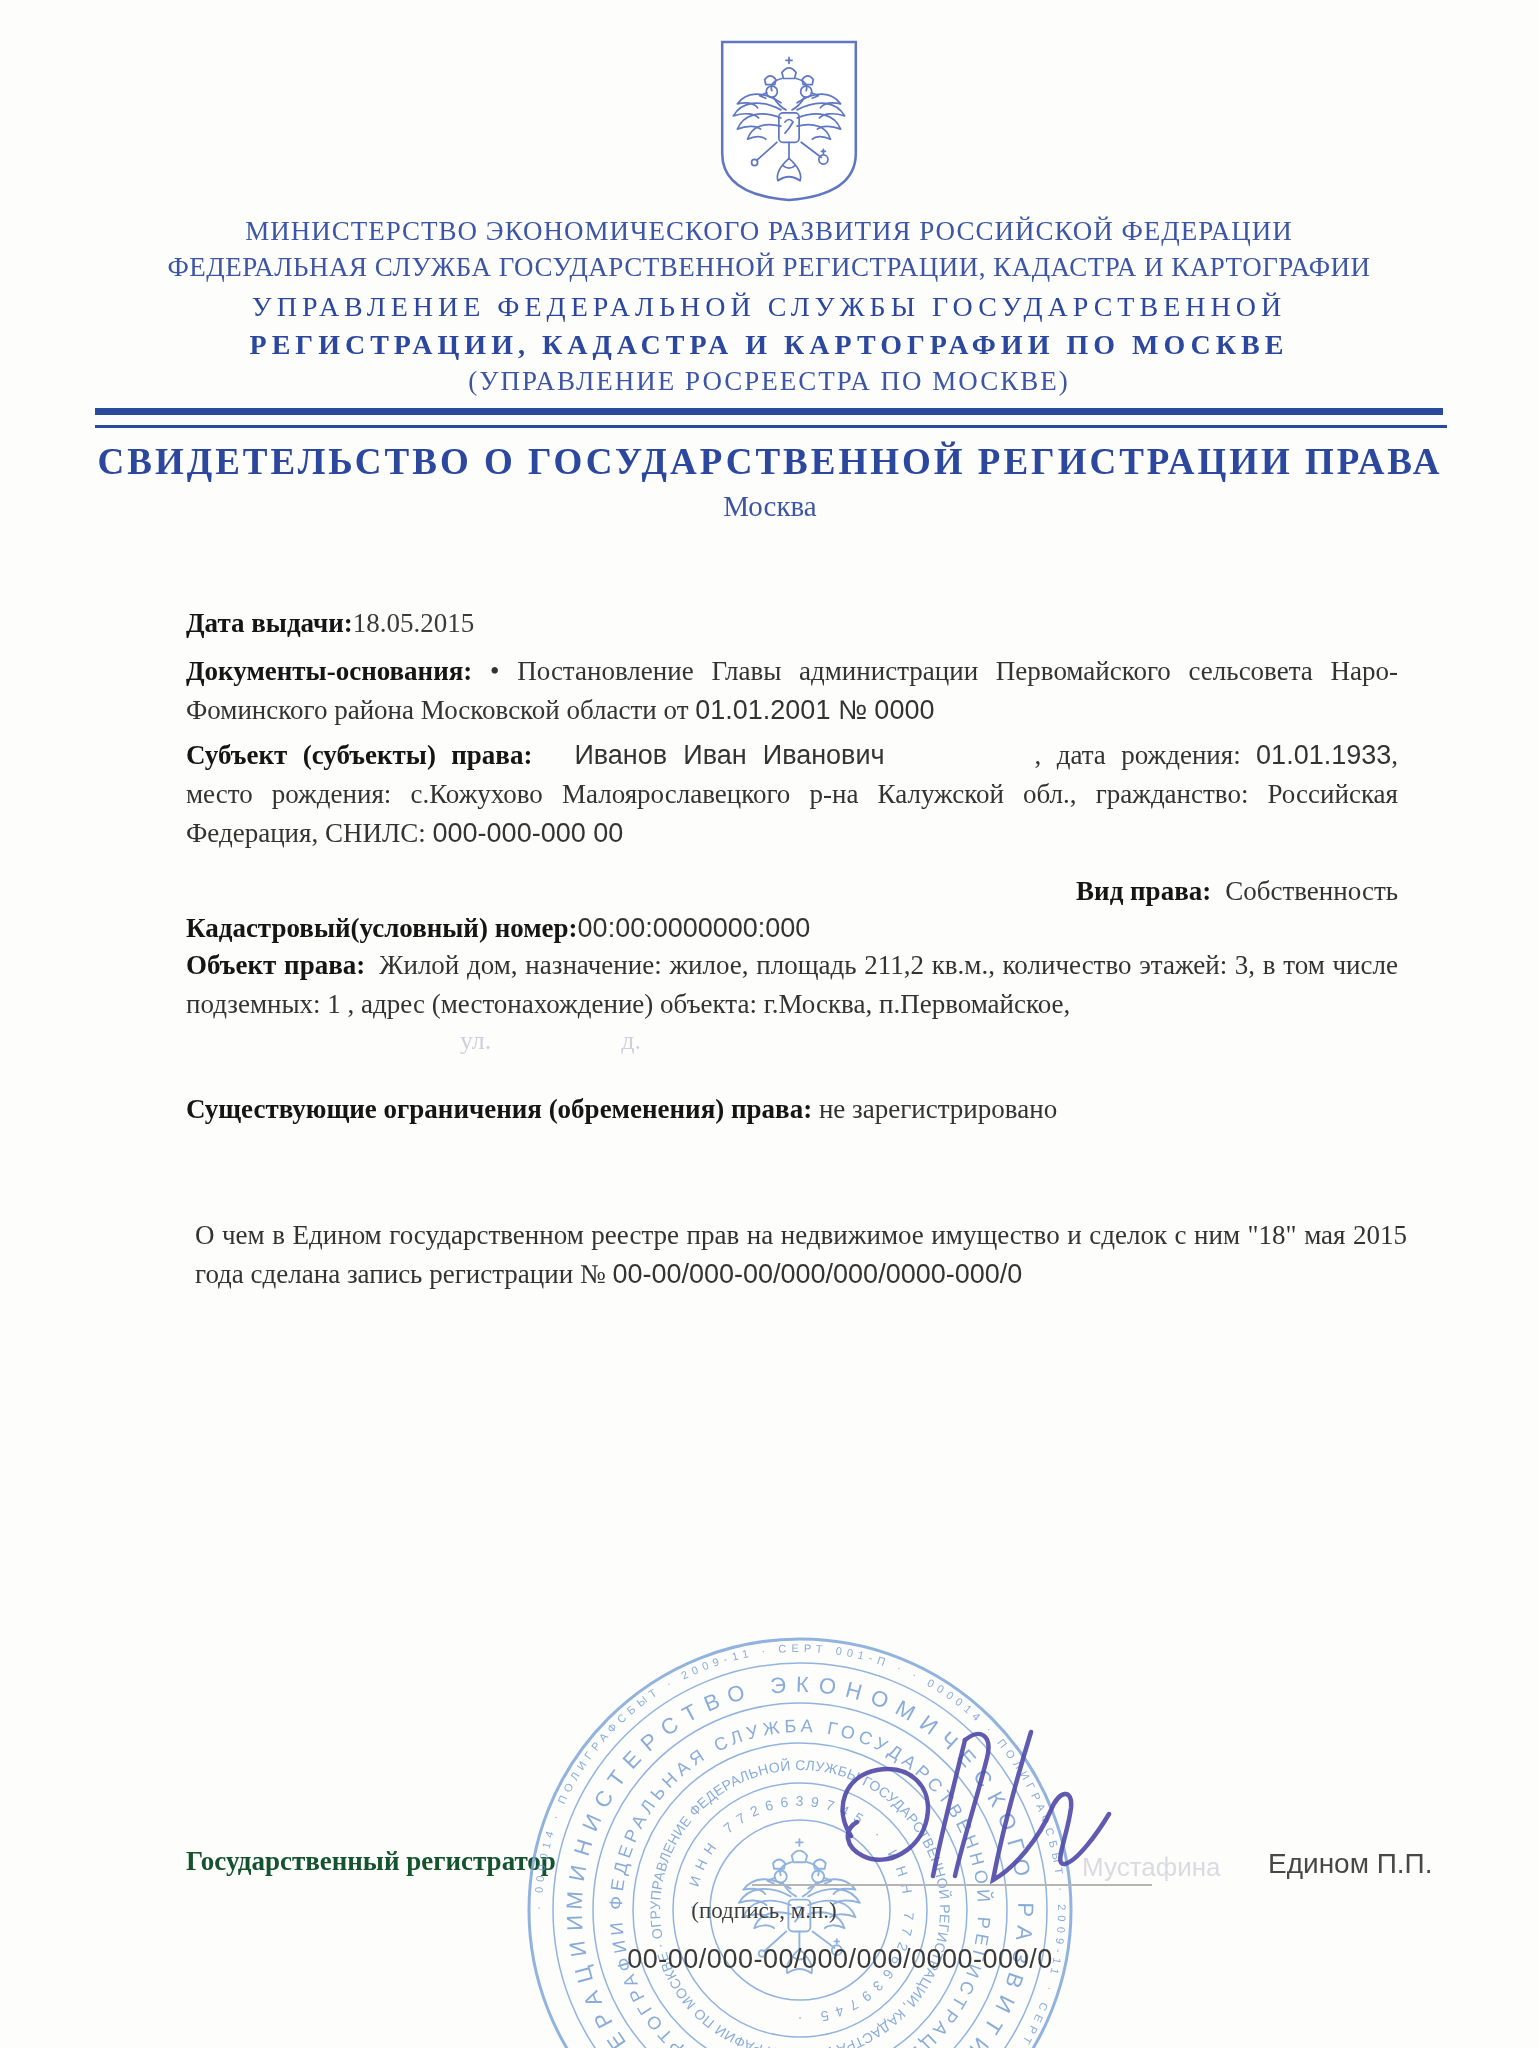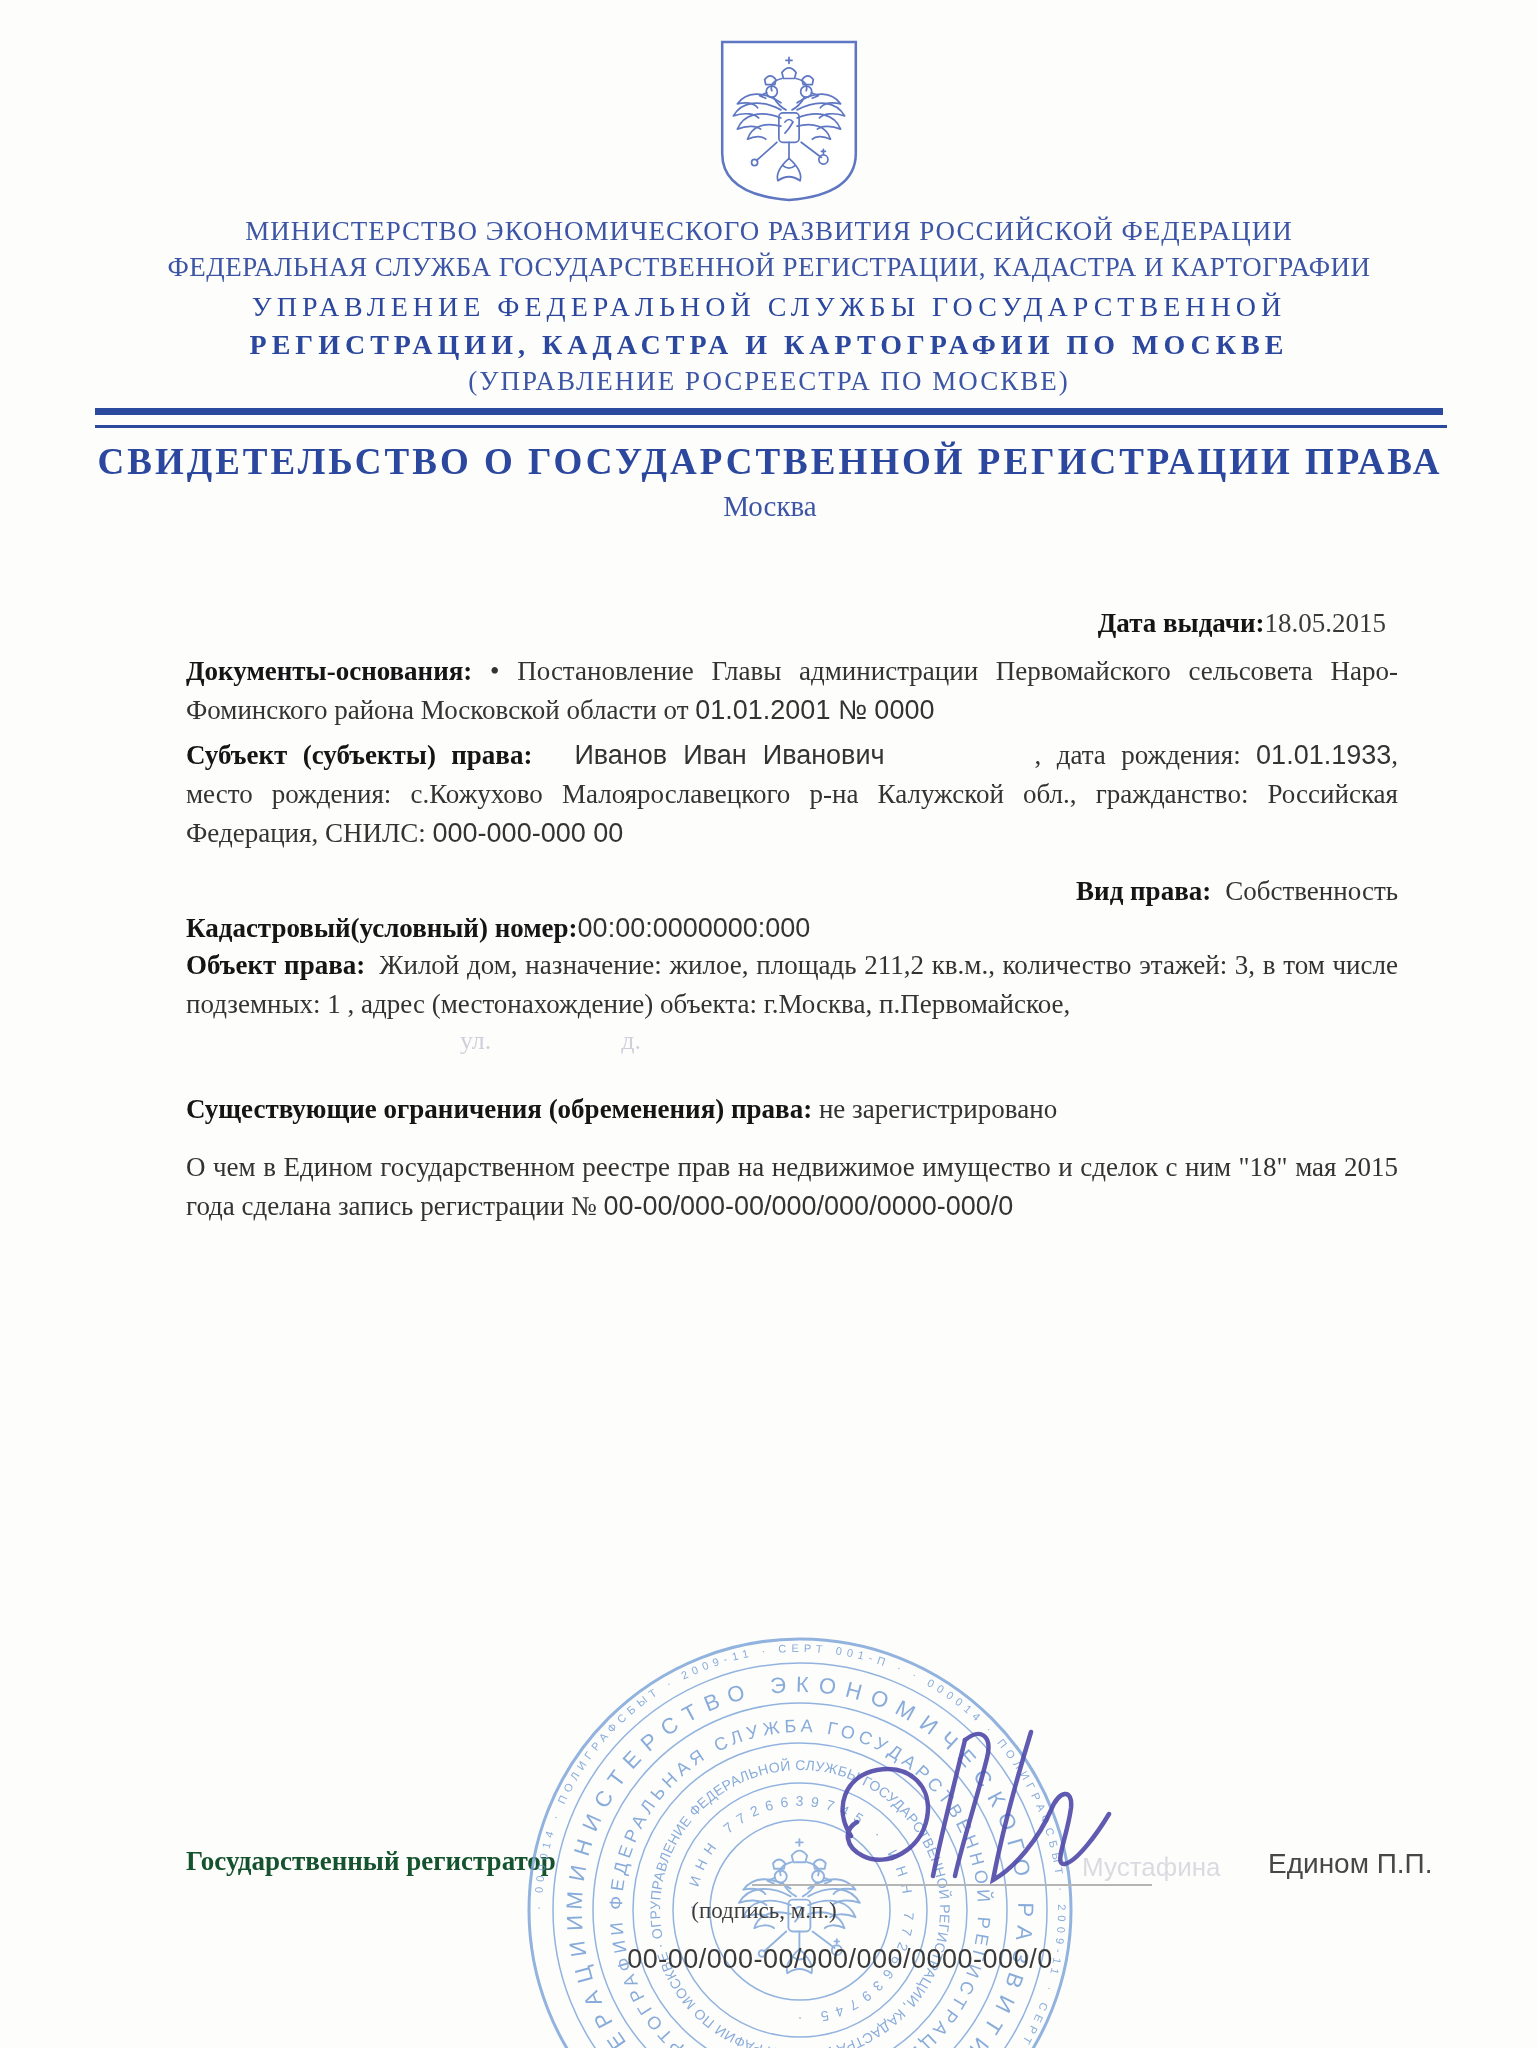--- a/index.html
+++ b/index.html
@@ -26,32 +26,32 @@
   .rule-thick{left:95px;top:408px;width:1348px;height:7px;background:#2b4a9e;}
   .rule-thin{left:95px;top:425px;width:1352px;height:3px;background:#2b4a9e;}
 
   .title{left:90px;top:440px;width:1360px;text-align:center;font-size:37px;font-weight:bold;
          letter-spacing:3px;color:#2b479e;}
   .city{left:90px;top:490px;width:1360px;text-align:center;font-size:29px;color:#3c55a5;}
 
   
   .para{left:186px;width:1212px;font-size:27px;line-height:39px;text-align:justify;color:#333;}
   .para b{color:#151515;}
-  .date-row{left:186px;top:608px;width:1200px;display:flex;justify-content:flex-end;
+  .date-row{left:186px;top:608px;width:1200px;display:flex;justify-content:flex-start;
             font-size:27px;}
   .date-row b{color:#151515;}
   .date-val{color:#3a3a3a;}
   .p-basis{top:652px;}
   .p-subject{top:736px;}
   .p-vid{top:872px;text-align:right;}
   .p-cad{top:909px;text-align:left;}
   .p-object{top:946px;}
   .ghost-addr{left:460px;top:1026px;font-size:26px;color:rgba(140,130,165,0.38);white-space:pre;}
   .p-restr{top:1090px;}
-  .p-record{top:1148px;}
+  .p-record{top:1216px;margin-left:9px;}
   .gap{display:inline-block;height:1px;}
   .g40{width:42px;}
   .g150{width:150px;}
   .g14{width:14px;}
 
   
   .stamp{left:520px;top:1630px;width:560px;height:560px;opacity:0.82;z-index:5;}
   .signature{left:815px;top:1718px;width:330px;height:190px;z-index:6;}
   .registrar{left:186px;top:1846px;font-size:27px;font-weight:bold;color:#14532d;z-index:4;}
   .sig-line{left:752px;top:1884px;width:400px;height:2px;background:#b5b5b5;z-index:7;}

